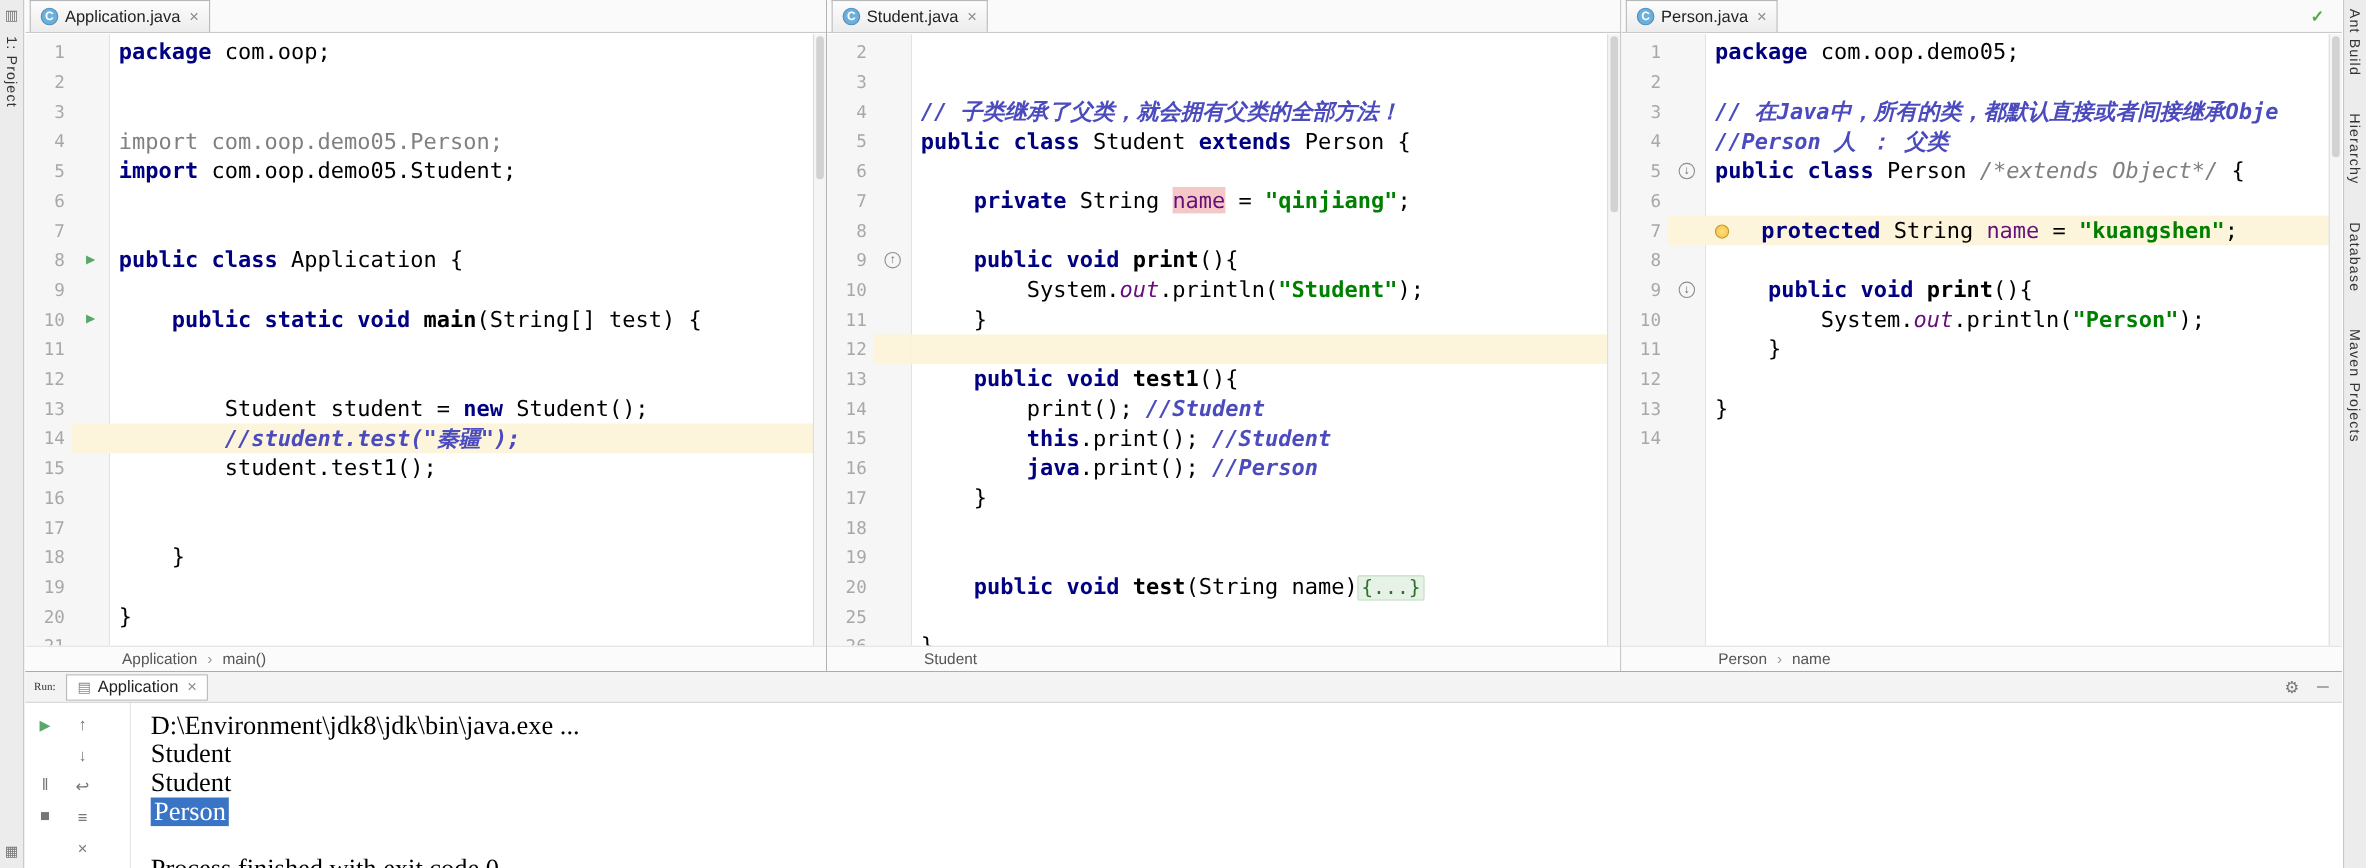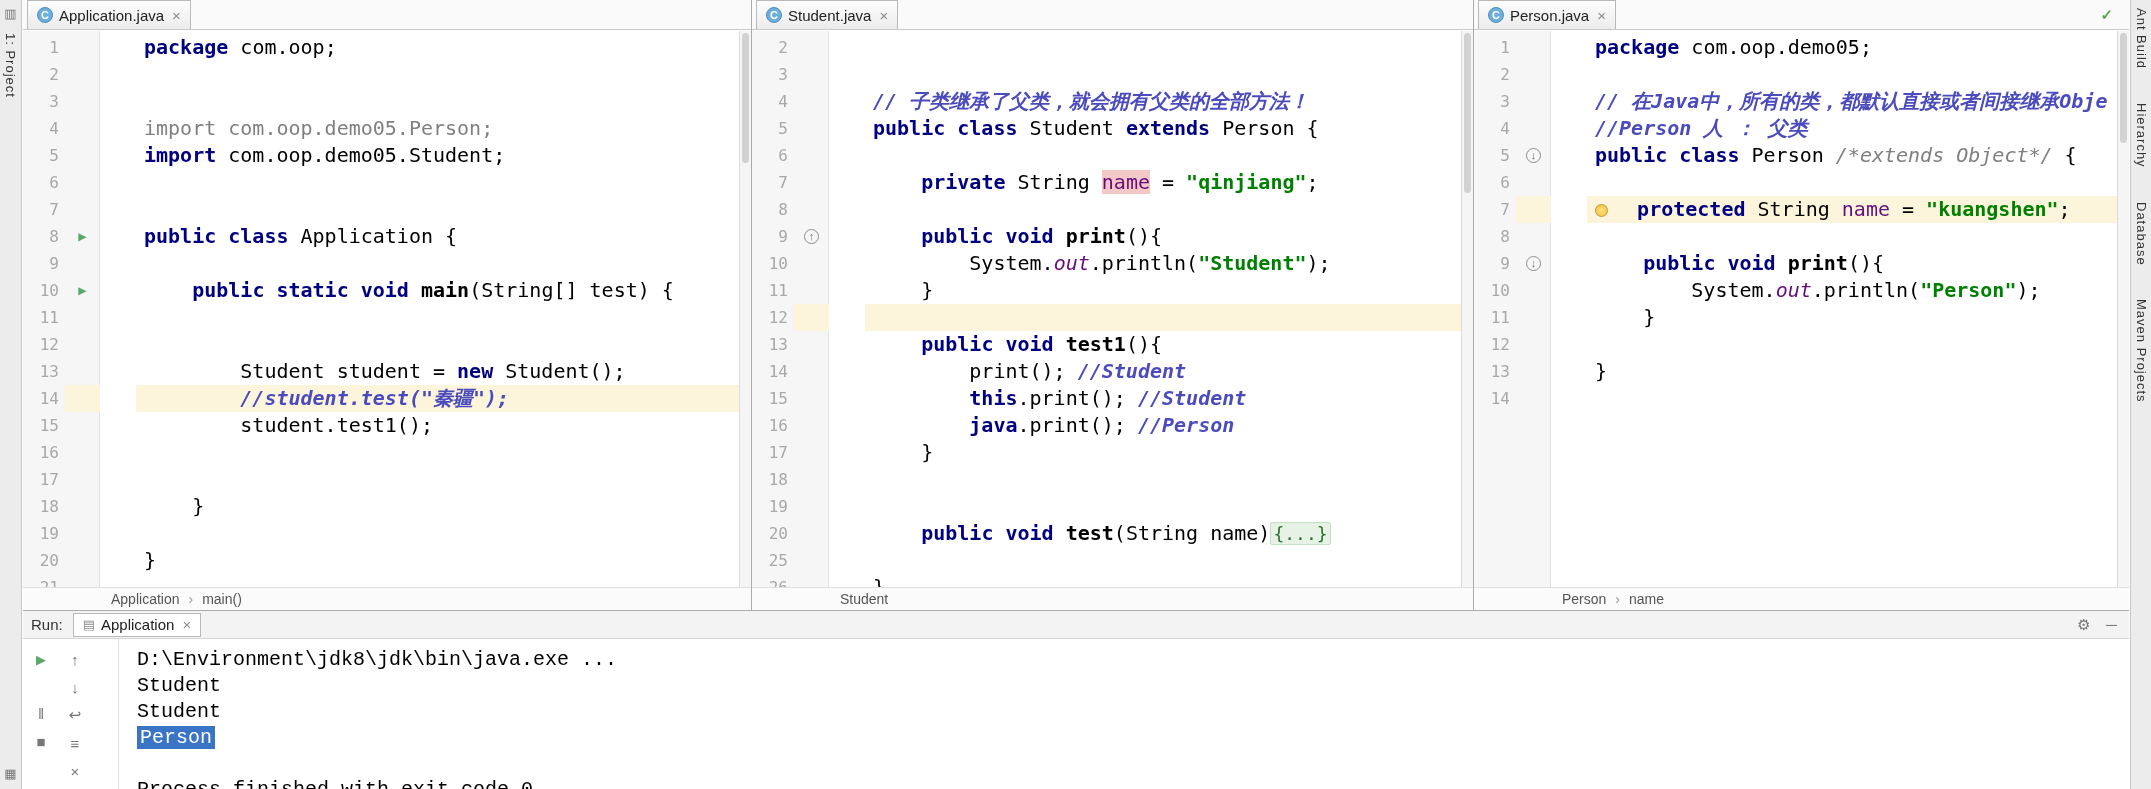--- a/index.html
+++ b/index.html
@@ -32,21 +32,21 @@
   .tab-close { color:#8A8A8A; font-size:15px; margin-left:2px; }
   .inspect-ok { position:absolute; right:16px; top:6px; color:#57A64A; font-weight:bold; font-size:15px; }
 
   .code-area { position:absolute; top:31px; bottom:23px; left:0; right:0; overflow:hidden;
                font-family:"DejaVu Sans Mono","Liberation Mono",monospace; font-size:20px;
                background:linear-gradient(to right,#F6F6F6 0,#F6F6F6 76px,#E2E2E2 76px,#E2E2E2 77px,#fff 77px); }
   .lines { padding-top:3px; }
   .line { display:flex; height:27px; line-height:27px; white-space:pre; }
   .ln { width:42px; flex:none; text-align:right; padding-right:6px; color:#A8A8A8; font-size:16px; }
   .gi { width:35px; flex:none; display:flex; align-items:center; justify-content:center; }
-  .code { flex:1; padding-left:8px; overflow:hidden; color:#000;margin-left:36px; }
+  .code { flex:1; padding-left:8px; overflow:hidden; color:#000; }
   .line.current .gi, .line.current .code { background:#FCF5DB; }
 
   .gicon { display:inline-flex; align-items:center; justify-content:center; }
   .gicon.g-run { color:#59A869; font-size:14px; }
   .gicon.g-override_up, .gicon.g-override_down { width:15px; height:15px; border:1.5px solid #8E8E8E;
         border-radius:50%; color:#6E6E6E; font-size:11px; font-family:"Liberation Sans",sans-serif; }
 
   .sg-kw   { color:#000080; font-weight:bold; }
   .sg-pl   { color:#000000; }
   .sg-str  { color:#008000; font-weight:bold; }
@@ -66,32 +66,32 @@
 
   .breadcrumb { position:absolute; bottom:0; left:0; right:0; height:23px; border-top:1px solid #E0E0E0;
                 background:#FBFBFB; display:flex; align-items:center; padding-left:88px; font-size:14px; color:#555; gap:9px; }
   .bc-sep { color:#999; }
   .bc-item { cursor:pointer; }
 
   
   #run-panel { position:absolute; left:23px; right:22px; top:610px; bottom:0; background:#fff; border-top:1px solid #ABABAB; }
   .run-header { height:28px; background:#F3F3F3; border-bottom:1px solid #D6D6D6;
                 display:flex; align-items:center; padding-left:8px; position:relative; }
-  .run-label { font-size:15px; color:#333; margin-right:10px; }
+  .run-label { font-size:10px; color:#333; margin-right:10px;font-family:Liberation Serif, serif; }
   .run-tab { display:flex; align-items:center; gap:6px; background:#FFFFFF; border:1px solid #B9B9B9;
              height:24px; padding:0 9px; font-size:15px; color:#222; cursor:pointer; }
   .console-icon { color:#888; font-size:13px; }
   .run-header-right { position:absolute; right:12px; top:0; height:100%; display:flex; align-items:center; gap:16px;
                       color:#777; font-size:15px; }
   .run-toolbar { position:absolute; left:0; top:28px; bottom:0; width:96px; border-right:1px solid #E3E3E3; }
   .rt-icon { position:absolute; width:20px; height:20px; display:flex; align-items:center; justify-content:center;
              color:#777; font-size:15px; cursor:pointer; }
   .rt-icon.green { color:#59A869; font-size:13px; }
   .console { position:absolute; left:96px; top:28px; right:0; bottom:0; overflow:hidden;
-             font-family:Liberation Mono, monospace; font-size:20px; padding:8px 0 0 18px; }
+             font-family:Liberation Serif, serif; font-size:24px; padding:8px 0 0 18px; }
   .cline { height:26px; line-height:26px; white-space:pre; color:#000; }
   .c-sel { background:#3A74C5; color:#fff; padding:0 3px; }
   .c-cmd { color:#000; }
 </style>
 </head>
 <body>
 
 <div class="side-strip" id="left-strip">
   <span class="strip-icon">▥</span>
   <span class="vtext">1: Project</span>

